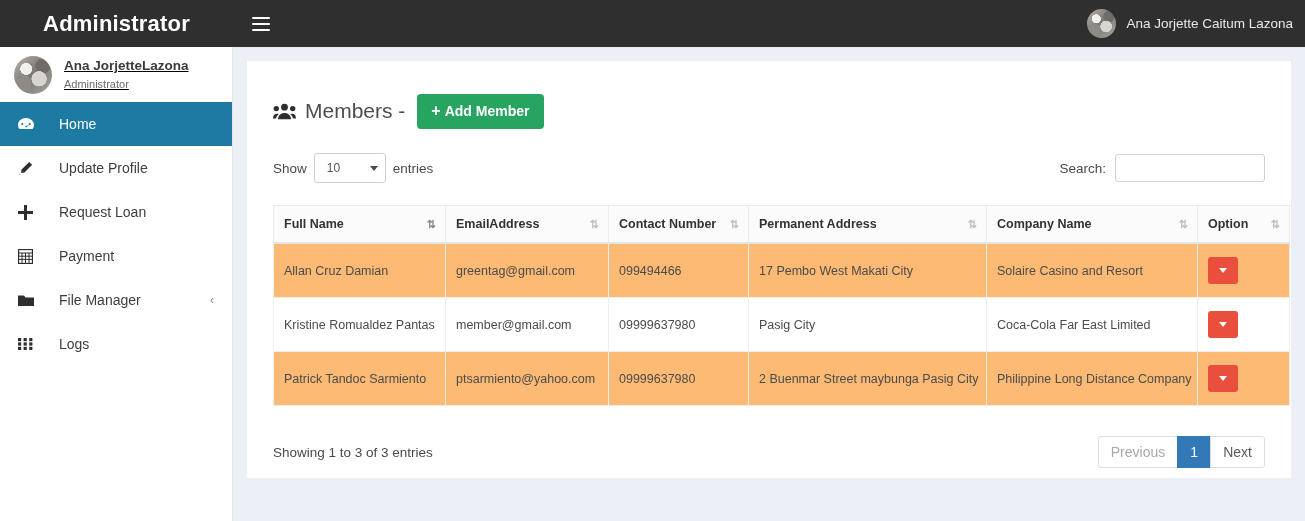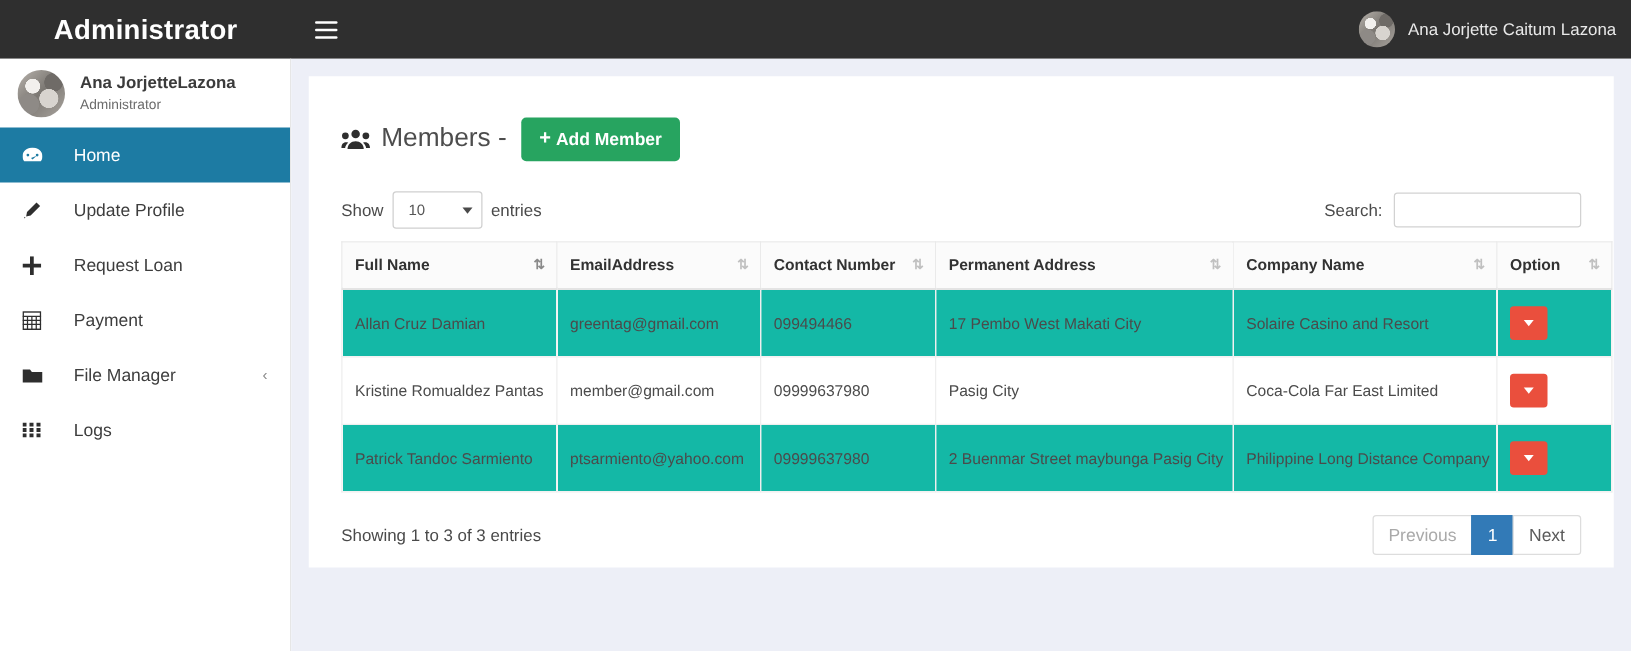--- a/index.html
+++ b/index.html
@@ -58,20 +58,21 @@
   #sidebar {
     position: absolute; top: 47px; left: 0;
     width: 233px; height: 474px;
     background: #ffffff;
     border-right: 1px solid #e6e6e6;
   }
   #sidebar-profile {
     display: flex; align-items: center;
     padding: 12px 0 12px 14px;
     height: 55px;
+    text-decoration: underline;
   }
   #sidebar-avatar { width: 38px; height: 38px; }
   #sidebar-profile-text { margin-left: 12px; line-height: 1.25; }
   #sidebar-profile-name { font-size: 13.5px; color: #3b3b3b; font-weight: bold; }
   #sidebar-profile-role { font-size: 11px; color: #6b6b6b; margin-top: 3px; }
 
   .nav-item {
     height: 44px;
     display: flex; align-items: center;
     padding-left: 18px;
@@ -150,21 +151,21 @@
     padding: 0 8px;
     font-size: 13px;
     font-family: "Liberation Sans", sans-serif;
     color: #333;
     outline: none;
   }
 
   
   #members-table {
     width: 1016px;
-    margin: 0 12px;
+    margin: 12px 12px;
     border-collapse: collapse;
     table-layout: fixed;
   }
   #members-table th {
     background: #fbfbfb;
     border: 1px solid #eaeaea;
     border-bottom: 2px solid #e4e4e4;
     font-size: 12.5px;
     color: #323232;
     font-weight: bold;
@@ -182,21 +183,21 @@
   #members-table td {
     border: 1px solid #eeeeee;
     font-size: 12.5px;
     color: #4b4b4b;
     padding: 13px 10px;
     height: 47px;
     vertical-align: middle;
     overflow: hidden;
     white-space: nowrap;
   }
-  tr.odd td { background: #14b8a6; }
+  tr.odd td { background: #fdba74; }
   tr.even td { background: #ffffff; }
   .opt-btn {
     width: 30px; height: 27px;
     background: #ea4f3d;
     border: none; border-radius: 3px;
     display: flex; align-items: center; justify-content: center;
     cursor: pointer;
   }
   .opt-caret { border-left: 4px solid transparent; border-right: 4px solid transparent; border-top: 5px solid #ffffff; }
 

